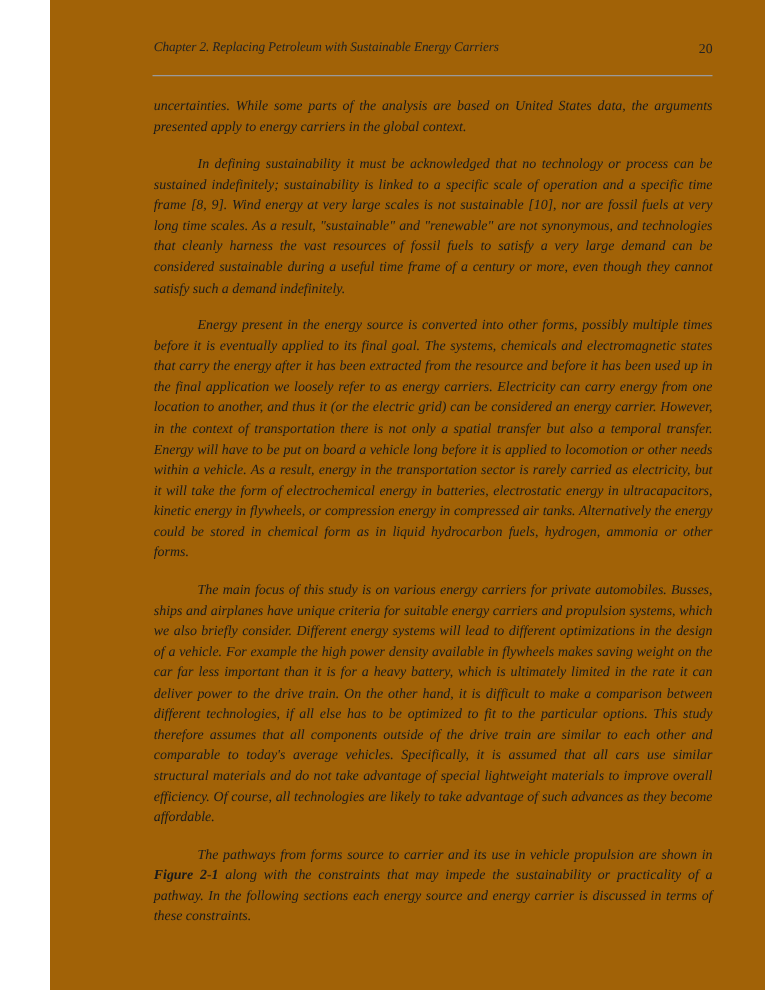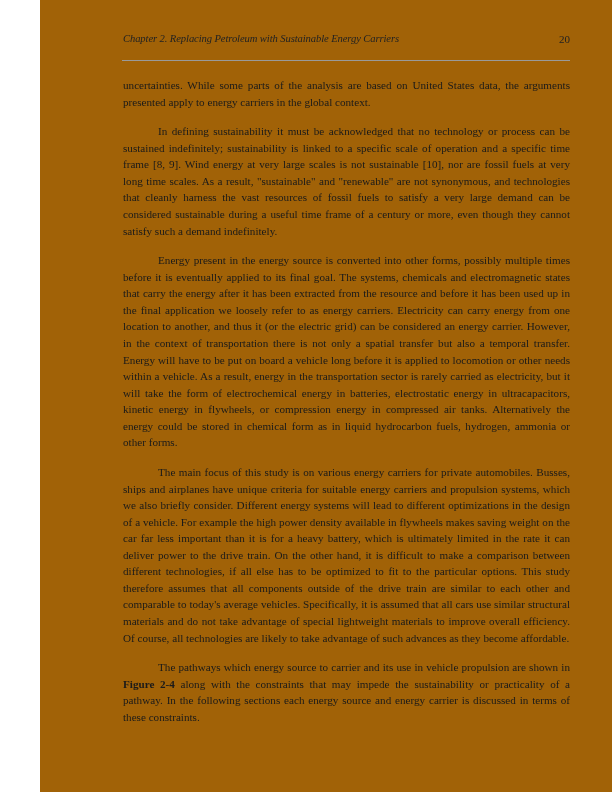--- a/index.html
+++ b/index.html
@@ -2,36 +2,36 @@
 <html><head>
 <meta charset="utf-8">
 <style>
   html, body { margin: 0; padding: 0; background: #ffffff; }
   body { width: 612px; height: 792px; position: relative; overflow: hidden; }
   .page { position: absolute; left: 0; top: 0; width: 612px; height: 792px; background: #a16207; margin-left: 40px; }
   .header { position: absolute; left: 83px; top: 33px; width: 447px; height: 20px; }
   .header-title { position: absolute; left: 0; top: 0; font-family: "Liberation Serif", serif; font-style: italic; font-size: 10.6px; color: #222; letter-spacing: -0.1px; }
   .page-number { position: absolute; right: 0; top: 0; font-family: "Liberation Serif", serif; font-size: 11px; color: #222; }
   .header-rule { position: absolute; left: 82px; top: 60px; width: 448px; height: 0; border-top: 1.4px solid #9a9a9a; }
-  .body { position: absolute; left: 83px; top: 77px; width: 447px; font-family: "Liberation Serif", serif; font-size: 11.15px; line-height: 16.55px; color: #1a1a1a; }
+  .body { position: absolute; left: 83px; top: 77px; width: 447px; font-family: "Liberation Serif", serif; font-size: 11.15px; line-height: 16.55px; color: #1a1a1a; font-style: italic; }
   .para { margin: 0; text-align: justify; }
   .para.indent { text-indent: 35px; }
   .para + .para { margin-top: 13.2px; }
   .fig-ref { font-weight: bold; }
 </style>
 </head>
 <body>
 
 <div class="page">
   <div class="header">
     <span class="header-title">Chapter 2. Replacing Petroleum with Sustainable Energy Carriers</span>
     <span class="page-number">20</span>
   </div>
   <div class="header-rule"></div>
 
   <div class="body">
     <p class="para">uncertainties. While some parts of the analysis are based on United States data, the arguments presented apply to energy carriers in the global context.</p>
     <p class="para indent">In defining sustainability it must be acknowledged that no technology or process can be sustained indefinitely; sustainability is linked to a specific scale of operation and a specific time frame [8, 9]. Wind energy at very large scales is not sustainable [10], nor are fossil fuels at very long time scales. As a result, "sustainable" and "renewable" are not synonymous, and technologies that cleanly harness the vast resources of fossil fuels to satisfy a very large demand can be considered sustainable during a useful time frame of a century or more, even though they cannot satisfy such a demand indefinitely.</p>
     <p class="para indent">Energy present in the energy source is converted into other forms, possibly multiple times before it is eventually applied to its final goal. The systems, chemicals and electromagnetic states that carry the energy after it has been extracted from the resource and before it has been used up in the final application we loosely refer to as energy carriers.  Electricity can carry energy from one location to another, and thus it (or the electric grid) can be considered an energy carrier.  However, in the context of transportation there is not only a spatial transfer but also a temporal transfer. Energy will have to be put on board a vehicle long before it is applied to locomotion or other needs within a vehicle. As a result, energy in the transportation sector is rarely carried as electricity, but it will take the form of electrochemical energy in batteries, electrostatic energy in ultracapacitors, kinetic energy in flywheels, or compression energy in compressed air tanks. Alternatively the energy could be stored in chemical form as in liquid hydrocarbon fuels, hydrogen, ammonia or other forms.</p>
     <p class="para indent">The main focus of this study is on various energy carriers for private automobiles. Busses, ships and airplanes have unique criteria for suitable energy carriers and propulsion systems, which we also briefly consider. Different energy systems will lead to different optimizations in the design of a vehicle.  For example the high power density available in flywheels makes saving weight on the car far less important than it is for a heavy battery, which is ultimately limited in the rate it can deliver power to the drive train. On the other hand, it is difficult to make a comparison between different technologies, if all else has to be optimized to fit to the particular options. This study therefore assumes that all components outside of the drive train are similar to each other and comparable to today's average vehicles.  Specifically, it is assumed that all cars use similar structural materials and do not take advantage of special lightweight materials to improve overall efficiency. Of course, all technologies are likely to take advantage of such advances as they become affordable.</p>
-    <p class="para indent"><span>The pathways which energy source to carrier and its use in vehicle propulsion are shown in </span><span class="fig-ref">Figure 2-4</span><span> along with the constraints that may impede the sustainability or practicality of a pathway. In the following sections each energy source and energy carrier is discussed in terms of these constraints.</span></p>
+    <p class="para indent"><span>The pathways from forms source to carrier and its use in vehicle propulsion are shown in </span><span class="fig-ref">Figure 2-1</span><span> along with the constraints that may impede the sustainability or practicality of a pathway. In the following sections each energy source and energy carrier is discussed in terms of these constraints.</span></p>
   </div>
 </div>
 
 </body></html>

